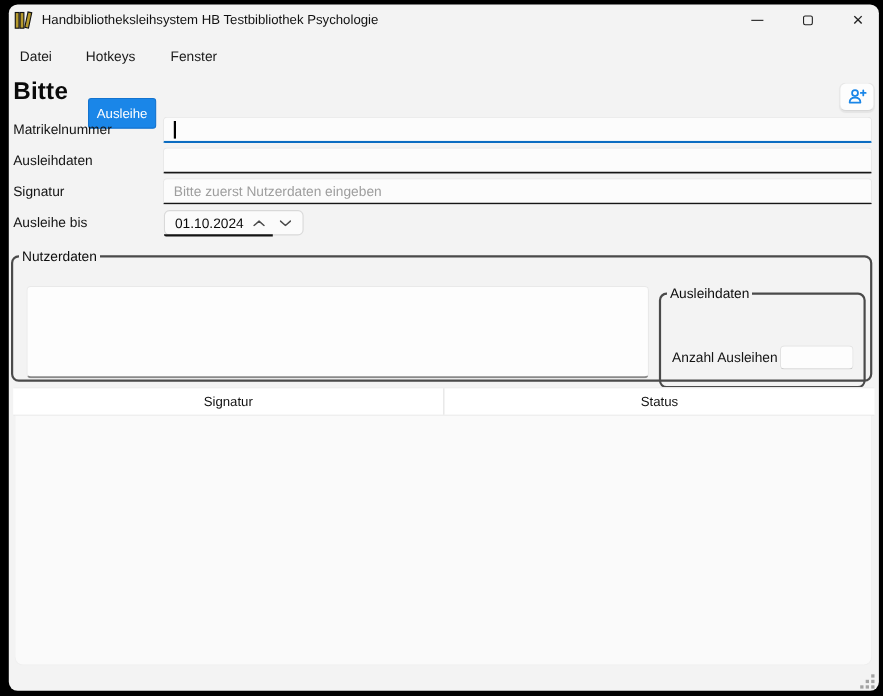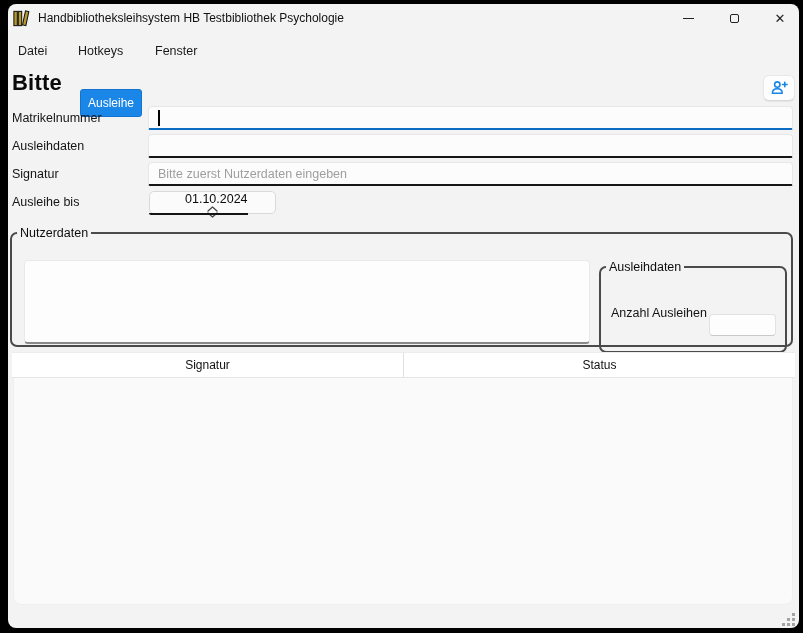--- a/index.html
+++ b/index.html
@@ -63,41 +63,41 @@
     padding: 0 9px; outline: none; font-family: inherit;
   }
   .text-input::placeholder { color: #9e9e9e; opacity: 1; }
   .in-1 { top: 102px; border-bottom: 2px solid #0b6cc1; }
   .in-2 { top: 130px; }
   .in-3 { top: 158px; }
   .caret { position: absolute; left: 150px; top: 106px; width: 1.5px; height: 16px; background: #000; }
   .date-spinner {
     position: absolute; left: 141px; top: 187px; width: 127px; height: 23px;
     border: 1px solid #d9d9d9; border-radius: 5px; background: #fbfbfb;
-    display: flex; align-items: center; flex-direction: column;
+    display: flex; align-items: center;
   }
   .date-underline { position: absolute; left: -1px; bottom: -2px; width: 99px; height: 2px; background: #141414; border-radius: 0 0 0 2px; }
   .date-value {
     width: 73px; border: none; background: transparent; outline: none;
     font-size: 12.5px; color: #0a0a0a; padding-left: 9px; font-family: inherit;
   }
   .spin-btn { width: 24px; height: 100%; display: flex; align-items: center; justify-content: center; }
   
   fieldset {
     position: absolute; border: 2px solid #4a4a4a; border-radius: 7px;
   }
   fieldset legend { font-size: 12.5px; color: #0d0d0d; padding: 0 3px; margin-left: 5px; margin-top: 12px; }
   .fs-nutzer { left: 2px; top: 222px; width: 783px; height: 121px; background: transparent; }
   .nutzer-textarea {
     position: absolute; left: 12px; top: 20px; width: 566px; height: 84px;
     background: #fdfdfd; border: 1px solid #e9e9e9; border-bottom: 2px solid #8a8a8a;
     border-radius: 4px; resize: none; outline: none; font-family: inherit; font-size: 12.5px;
   }
   .fs-ausleih { left: 587px; top: 20px; width: 188px; height: 93px; }
-  .anzahl-label { position: absolute; left: 10px; top: 32px; font-size: 12.5px; color: #141414; }
+  .anzahl-label { position: absolute; left: 10px; top: 44px; font-size: 12.5px; color: #141414; }
   .anzahl-input {
     position: absolute; left: 108px; top: 40px; width: 67px; height: 22px;
     background: #fdfdfd; border: 1px solid #e2e2e2; border-bottom-color: #c9c9c9;
     border-radius: 4px; font-size: 12px; padding: 0 6px; outline: none; font-family: inherit;
   }
   
   .table-header {
     position: absolute; left: 4px; top: 348px; width: 783px; height: 26px;
     background: #ffffff; display: flex;
     border-top: 1px solid #ececec; border-bottom: 1px solid #e6e6e6;

